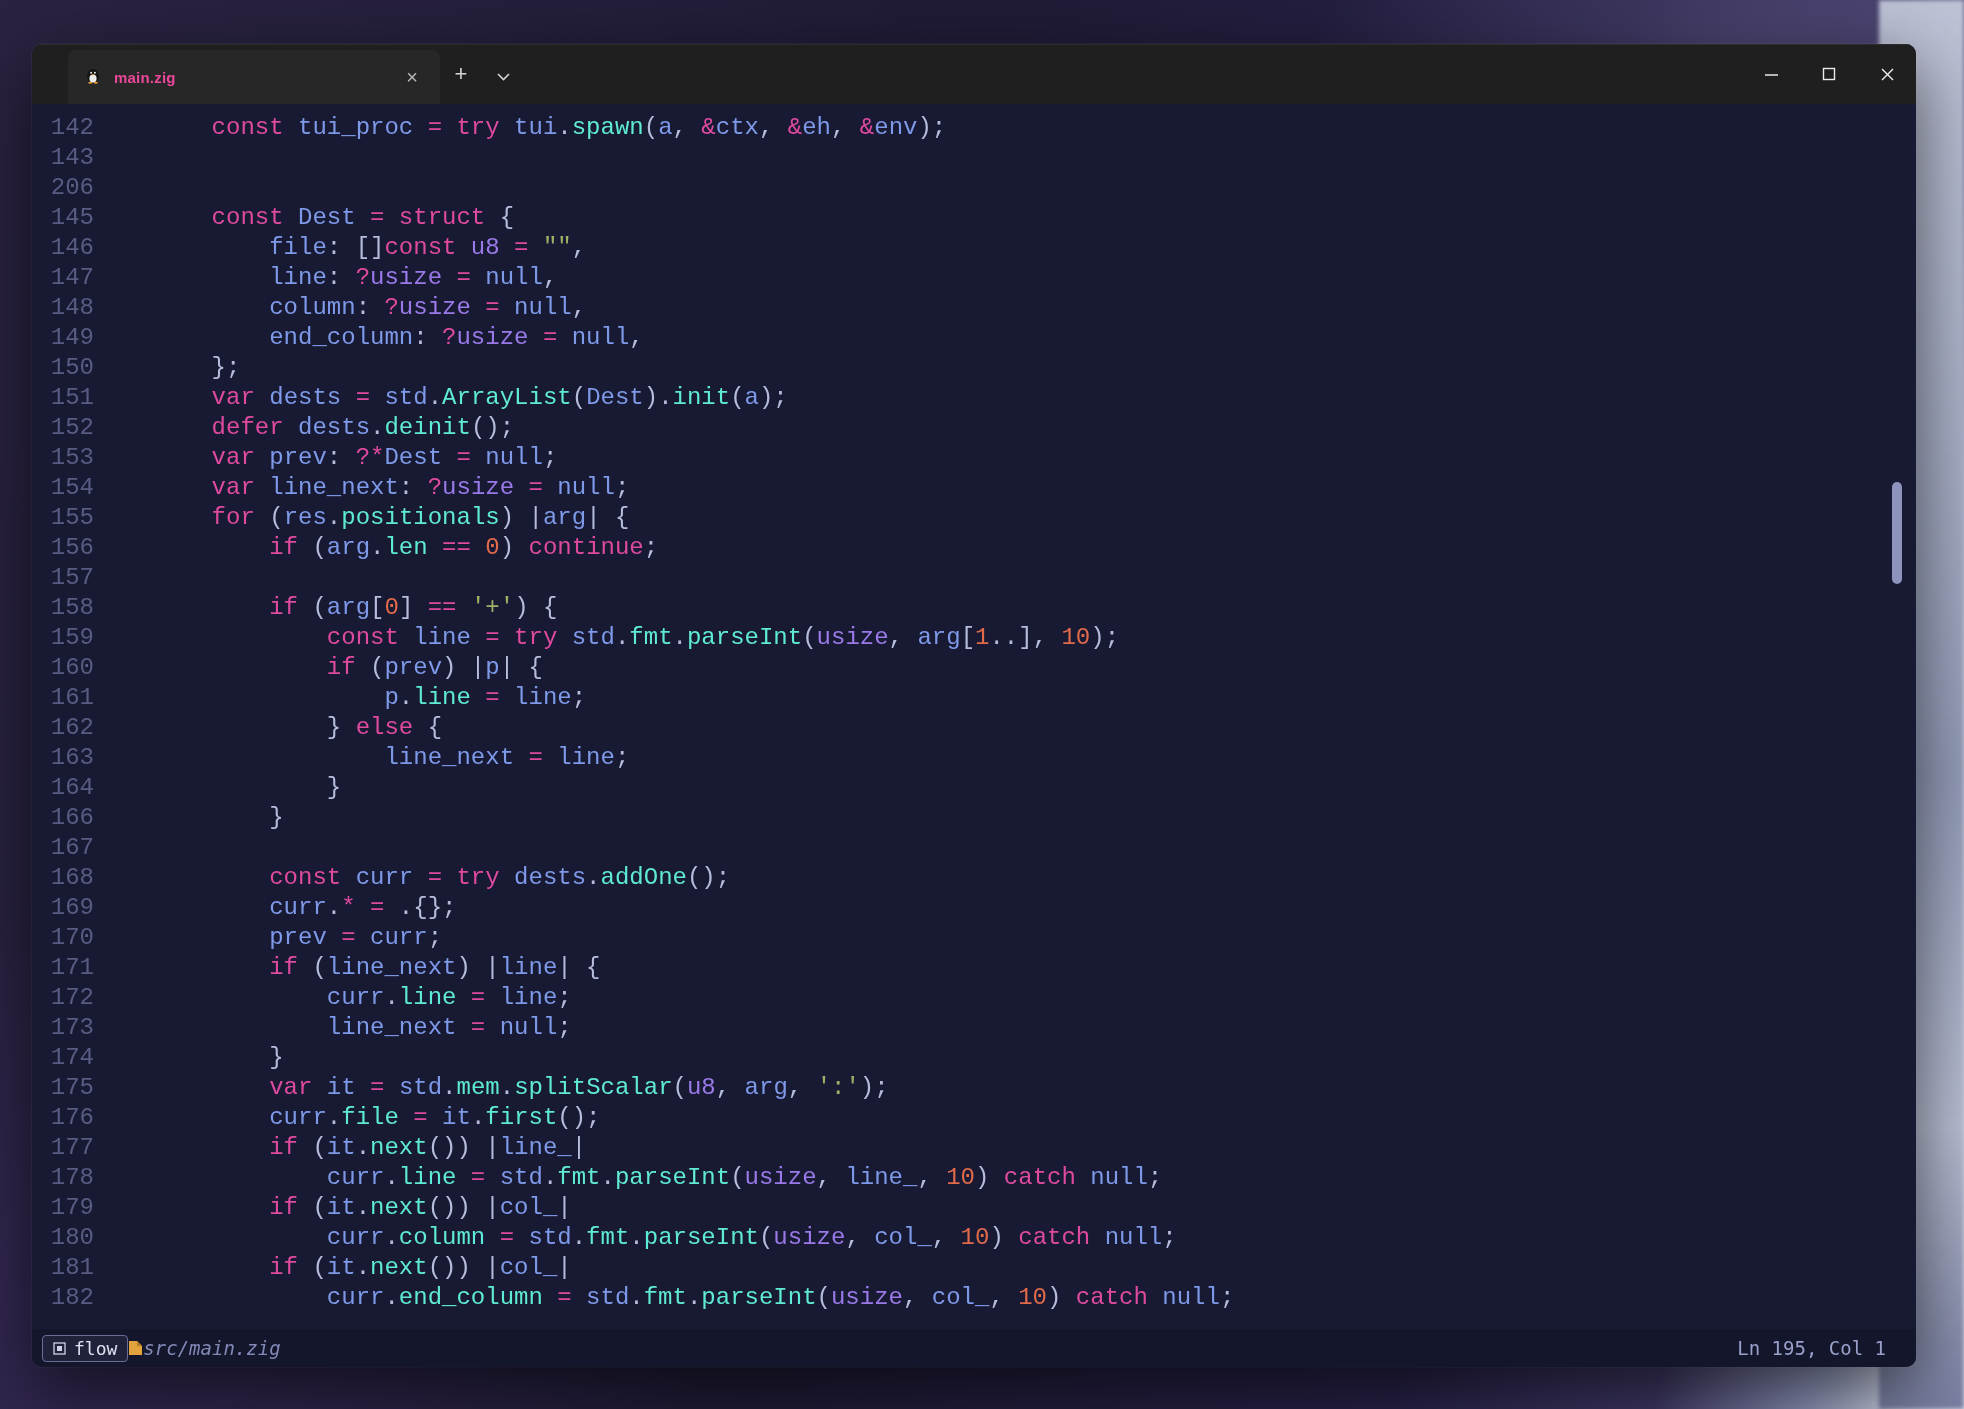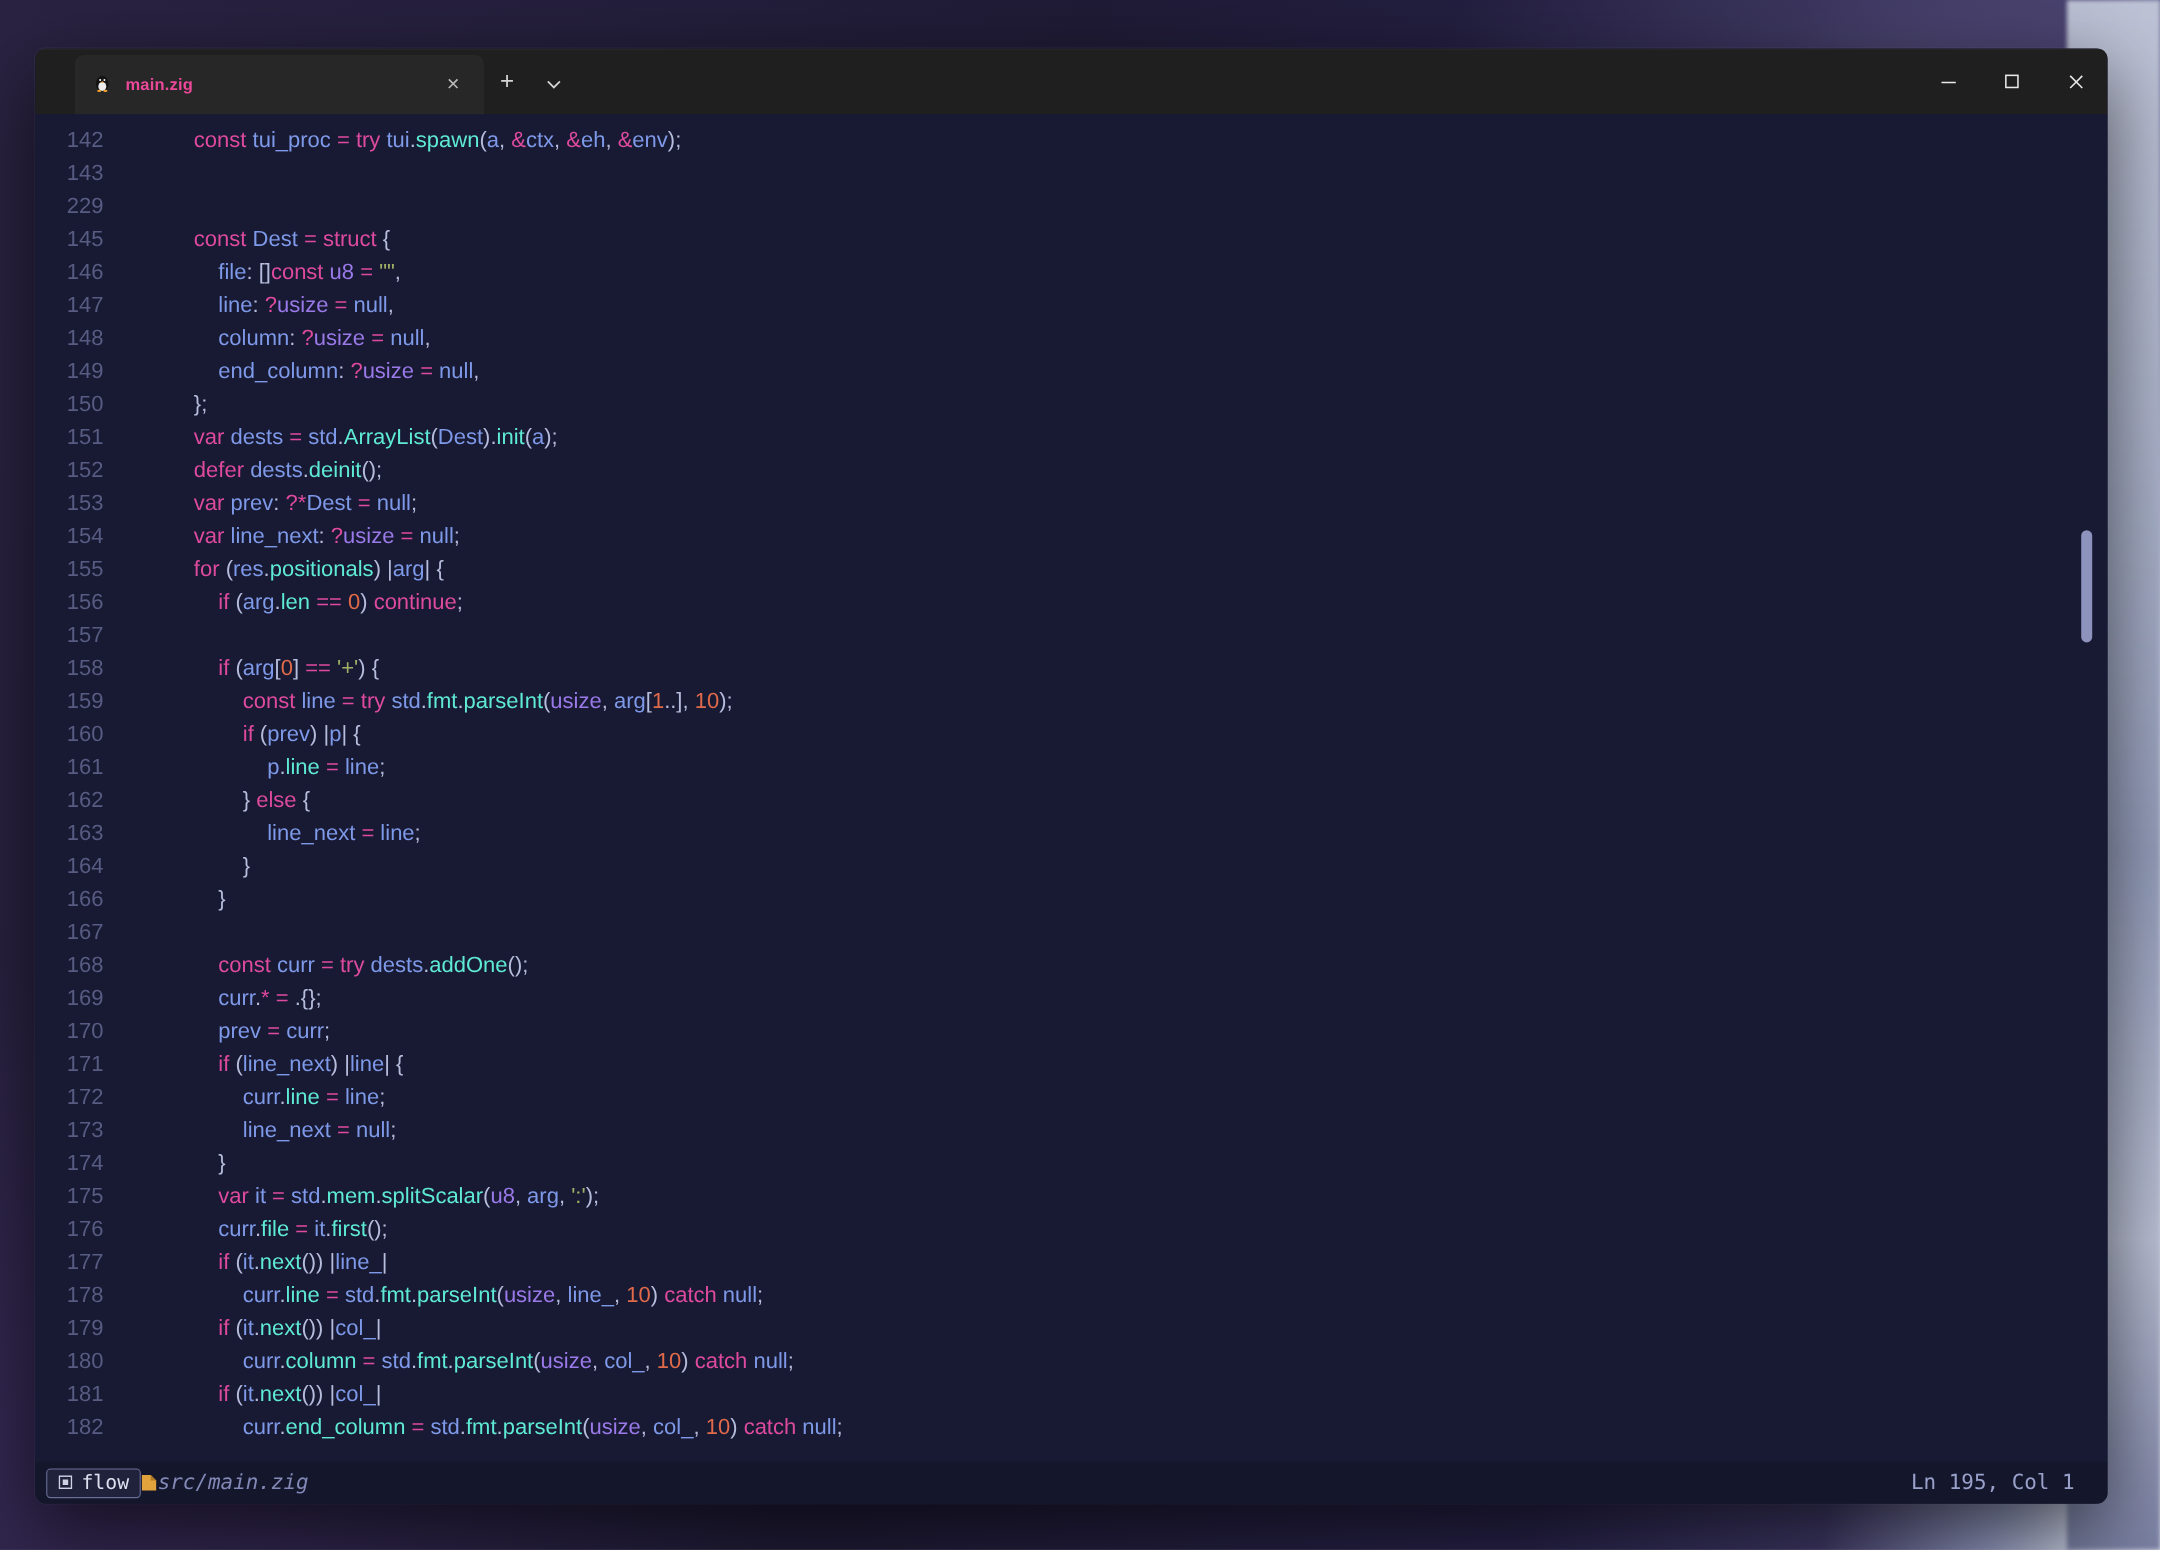--- a/index.html
+++ b/index.html
@@ -42,21 +42,21 @@
     width:42px; display:flex; align-items:center; justify-content:center;
     color:#d4d4d4; font-size:22px; cursor:pointer;
   }
   .win-controls { margin-left:auto; display:flex; align-items:stretch; }
   .win-btn { width:58px; display:flex; align-items:center; justify-content:center; color:#eaeaea; cursor:pointer; }
   .win-btn svg { display:block; }
   
   .code-area {
     flex:1 1 auto; background:#181a34; position:relative; overflow:hidden;
     padding-top:9px;
-    font-family:Liberation Sans, sans-serif; font-size:20px; line-height:30px;
+    font-family:Liberation Mono, monospace; font-size:24px; line-height:30px;
   }
   .code-line { display:flex; height:30px; white-space:pre; }
   .ln { flex:0 0 62px; text-align:right; color:#585c82; user-select:none; }
   .code { padding-left:60px; }
   .tk-k { color:#de4a9e; }   
   .tk-i { color:#7e99e8; }   
   .tk-f { color:#5eead4; }   
   .tk-t { color:#9a79e8; }   
   .tk-n { color:#e06a4a; }   
   .tk-s { color:#a1b065; }   
@@ -128,21 +128,21 @@
             <line x1="13" y1="2" x2="2" y2="13" stroke="#eaeaea" stroke-width="1.4"></line>
           </svg>
       </div>
     </div>
   </div>
 
   <div class="code-area">
     <div>
         <div class="code-line"><span class="ln">142</span><span class="code"><span class="tk-p">    </span><span class="tk-k">const</span><span class="tk-p"> </span><span class="tk-i">tui_proc</span><span class="tk-p"> </span><span class="tk-k">=</span><span class="tk-p"> </span><span class="tk-k">try</span><span class="tk-p"> </span><span class="tk-i">tui</span><span class="tk-p">.</span><span class="tk-f">spawn</span><span class="tk-p">(</span><span class="tk-i">a</span><span class="tk-p">, </span><span class="tk-k">&amp;</span><span class="tk-i">ctx</span><span class="tk-p">, </span><span class="tk-k">&amp;</span><span class="tk-i">eh</span><span class="tk-p">, </span><span class="tk-k">&amp;</span><span class="tk-i">env</span><span class="tk-p">);</span></span></div>
         <div class="code-line"><span class="ln">143</span></div>
-        <div class="code-line"><span class="ln">229</span><span class="code"></span></div>
+        <div class="code-line"><span class="ln">206</span><span class="code"></span></div>
         <div class="code-line"><span class="ln">145</span><span class="code"><span class="tk-p">    </span><span class="tk-k">const</span><span class="tk-p"> </span><span class="tk-i">Dest</span><span class="tk-p"> </span><span class="tk-k">=</span><span class="tk-p"> </span><span class="tk-k">struct</span><span class="tk-p"> {</span></span></div>
         <div class="code-line"><span class="ln">146</span><span class="code"><span class="tk-p">        </span><span class="tk-i">file</span><span class="tk-p">: []</span><span class="tk-k">const</span><span class="tk-p"> </span><span class="tk-t">u8</span><span class="tk-p"> </span><span class="tk-k">=</span><span class="tk-p"> </span><span class="tk-s">""</span><span class="tk-p">,</span></span></div>
         <div class="code-line"><span class="ln">147</span><span class="code"><span class="tk-p">        </span><span class="tk-i">line</span><span class="tk-p">: </span><span class="tk-k">?</span><span class="tk-t">usize</span><span class="tk-p"> </span><span class="tk-k">=</span><span class="tk-p"> </span><span class="tk-i">null</span><span class="tk-p">,</span></span></div>
         <div class="code-line"><span class="ln">148</span><span class="code"><span class="tk-p">        </span><span class="tk-i">column</span><span class="tk-p">: </span><span class="tk-k">?</span><span class="tk-t">usize</span><span class="tk-p"> </span><span class="tk-k">=</span><span class="tk-p"> </span><span class="tk-i">null</span><span class="tk-p">,</span></span></div>
         <div class="code-line"><span class="ln">149</span><span class="code"><span class="tk-p">        </span><span class="tk-i">end_column</span><span class="tk-p">: </span><span class="tk-k">?</span><span class="tk-t">usize</span><span class="tk-p"> </span><span class="tk-k">=</span><span class="tk-p"> </span><span class="tk-i">null</span><span class="tk-p">,</span></span></div>
         <div class="code-line"><span class="ln">150</span><span class="code"><span class="tk-p">    };</span></span></div>
         <div class="code-line"><span class="ln">151</span><span class="code"><span class="tk-p">    </span><span class="tk-k">var</span><span class="tk-p"> </span><span class="tk-i">dests</span><span class="tk-p"> </span><span class="tk-k">=</span><span class="tk-p"> </span><span class="tk-i">std</span><span class="tk-p">.</span><span class="tk-f">ArrayList</span><span class="tk-p">(</span><span class="tk-i">Dest</span><span class="tk-p">).</span><span class="tk-f">init</span><span class="tk-p">(</span><span class="tk-i">a</span><span class="tk-p">);</span></span></div>
         <div class="code-line"><span class="ln">152</span><span class="code"><span class="tk-p">    </span><span class="tk-k">defer</span><span class="tk-p"> </span><span class="tk-i">dests</span><span class="tk-p">.</span><span class="tk-f">deinit</span><span class="tk-p">();</span></span></div>
         <div class="code-line"><span class="ln">153</span><span class="code"><span class="tk-p">    </span><span class="tk-k">var</span><span class="tk-p"> </span><span class="tk-i">prev</span><span class="tk-p">: </span><span class="tk-k">?*</span><span class="tk-i">Dest</span><span class="tk-p"> </span><span class="tk-k">=</span><span class="tk-p"> </span><span class="tk-i">null</span><span class="tk-p">;</span></span></div>
         <div class="code-line"><span class="ln">154</span><span class="code"><span class="tk-p">    </span><span class="tk-k">var</span><span class="tk-p"> </span><span class="tk-i">line_next</span><span class="tk-p">: </span><span class="tk-k">?</span><span class="tk-t">usize</span><span class="tk-p"> </span><span class="tk-k">=</span><span class="tk-p"> </span><span class="tk-i">null</span><span class="tk-p">;</span></span></div>

